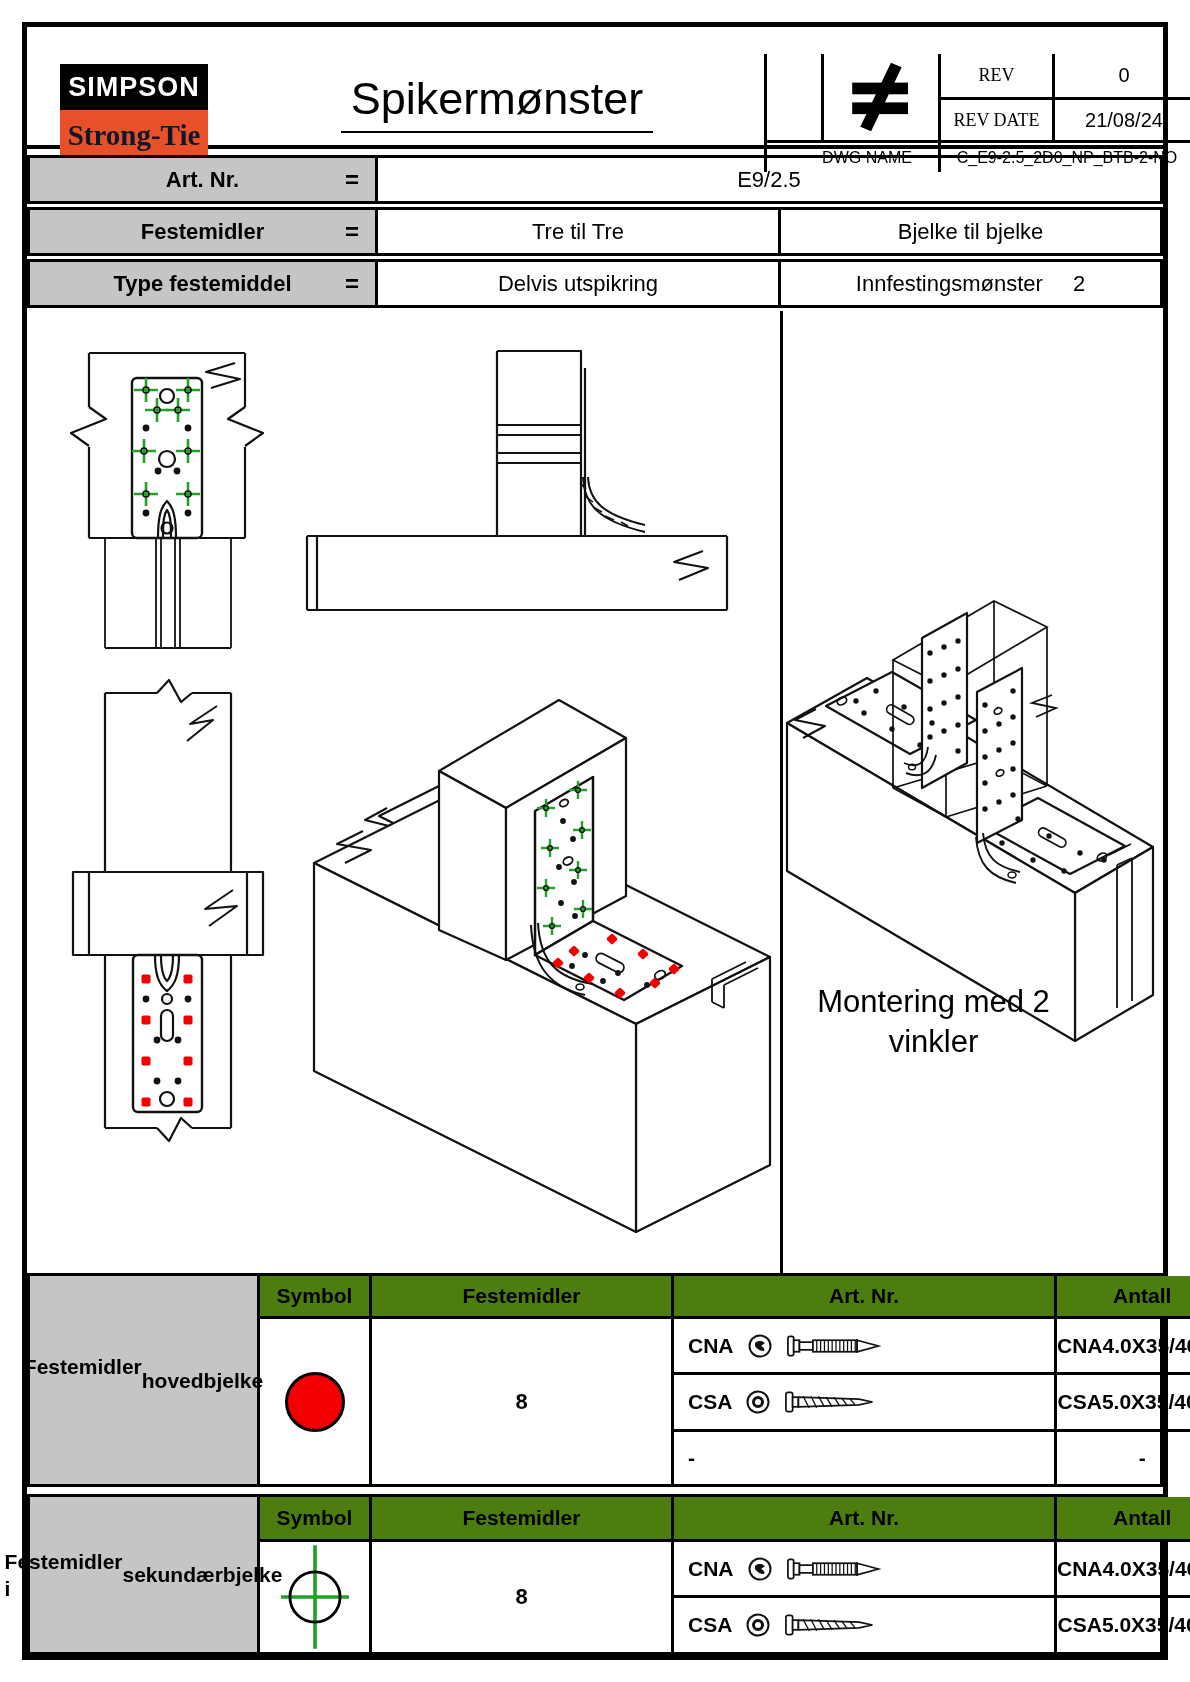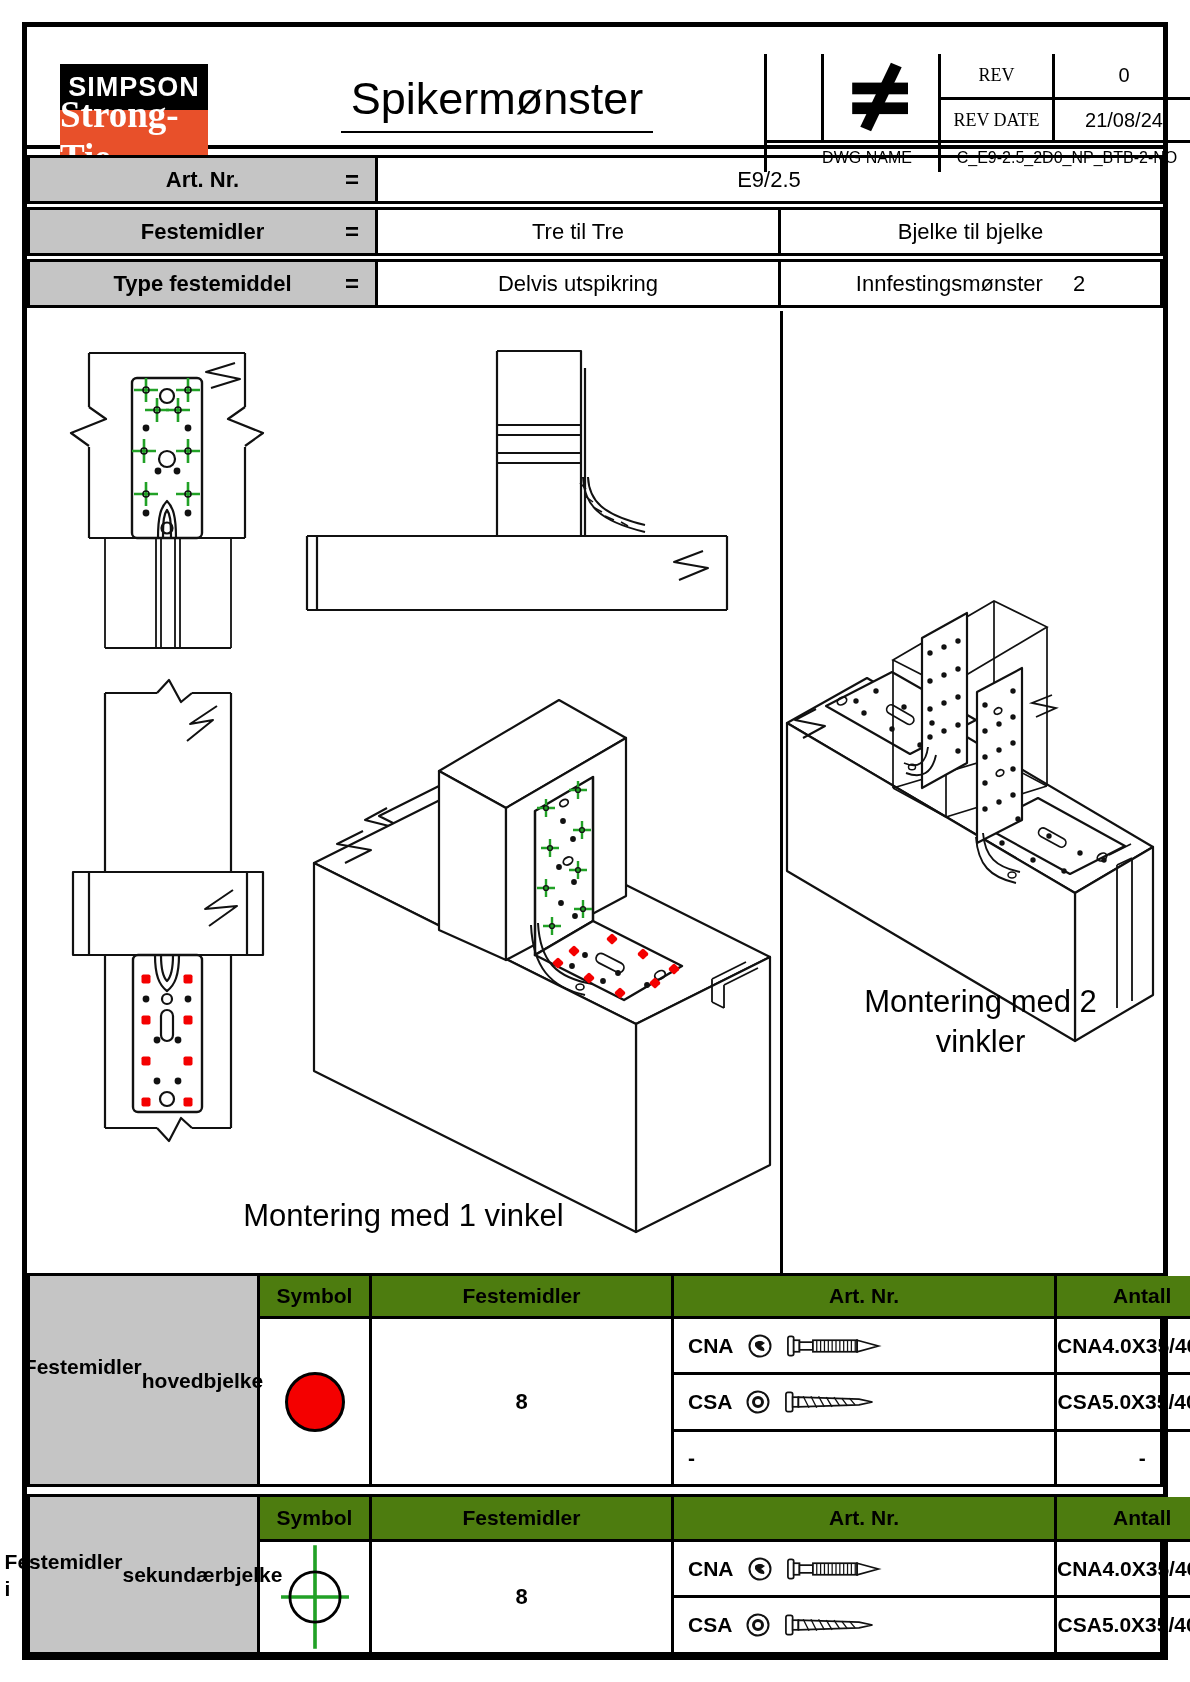--- a/index.html
+++ b/index.html
@@ -3,21 +3,21 @@
 <meta charset="utf-8">
 <style>
   html,body{margin:0;padding:0;background:#fff;}
   .page{position:relative;width:1190px;height:1682px;background:#fff;font-family:"Liberation Sans",sans-serif;color:#000;overflow:hidden;}
   .outer-border{position:absolute;left:22px;top:22px;width:1136px;height:1628px;border:5px solid #000;}
   .abs{position:absolute;}
   
   .header{left:27px;top:27px;width:1136px;height:118px;border-bottom:4px solid #000;}
   .logo{left:33px;top:37px;width:148px;}
   .logo-top{height:46px;background:#000;color:#fff;display:flex;align-items:center;justify-content:center;font-weight:bold;font-size:27px;letter-spacing:1px;}
-  .logo-bot{height:51px;background:#e8502a;color:#ffffff;display:flex;align-items:center;justify-content:center;font-weight:bold;font-size:37px;font-family:"Liberation Serif",serif;}
+  .logo-bot{height:51px;background:#e8502a;color:#0f172a;display:flex;align-items:center;justify-content:center;font-weight:bold;font-size:29px;font-family:"Liberation Serif",serif;}
   .logo-reg{left:200px;top:128px;font-size:10px;color:#888;}
   .doc-title{left:215px;top:46px;width:510px;text-align:center;font-size:45px;}
   .doc-title span{display:inline-block;border-bottom:2.5px solid #000;padding:0 10px 6px;}
   .tblock{left:737px;top:27px;width:426px;height:118px;border-left:3px solid #000;}
   .tb-line{position:absolute;background:#000;}
   .tb-cell{position:absolute;display:flex;align-items:center;justify-content:center;}
   .rev-lbl{font-size:18px;font-family:Liberation Serif, serif;}
   .rev-val{font-size:20px;}
   .dwg-lbl{font-size:16px;}
   .dwg-val{font-size:16px;}
@@ -26,21 +26,21 @@
   .irow .lbl{width:345px;background:#c5c5c5;border-right:3px solid #000;position:relative;display:flex;align-items:center;justify-content:center;font-weight:bold;font-size:22px;}
   .irow .lbl .eq{position:absolute;right:16px;font-size:24px;font-weight:bold;}
   .irow .val{flex:1;display:flex;align-items:center;justify-content:center;font-size:22px;}
   .irow .val-l{width:400px;border-right:3px solid #000;display:flex;align-items:center;justify-content:center;font-size:22px;}
   .irow .val-r{flex:1;display:flex;align-items:center;justify-content:center;font-size:22px;}
   .gap2{margin-left:30px;}
   
   .divider{left:780px;top:311px;width:3px;height:962px;background:#000;}
   .caption{font-size:31px;text-align:center;line-height:40px;}
   .cap-left{left:27px;top:1196px;width:753px;}
-  .cap-right{left:792px;top:982px;width:377px;}
+  .cap-right{left:745px;top:982px;width:377px;}
   
   .ftable{left:27px;width:1130px;border:3px solid #000;display:grid;grid-template-columns:227px 112px 302px 383px 1fr;}
   .t1{top:1273px;height:208px;grid-template-rows:40px 56px 57px 1fr;}
   .t2{top:1494px;height:155px;grid-template-rows:42px 56px 1fr;}
   .cell{display:flex;align-items:center;justify-content:center;}
   .hdr{background:#4d7c0f;font-weight:bold;font-size:21px;}
   .bl{border-left:3px solid #000;}
   .bt{border-top:3px solid #000;}
   .grp{background:#c5c5c5;font-weight:bold;font-size:21px;flex-direction:row;line-height:27px;grid-row:1/5;}
   .grp2{grid-row:1/4;}
@@ -332,21 +332,20 @@
       <circle cx="238" cy="508" r="2.7"></circle>
         <circle cx="269" cy="525" r="2.7"></circle>
         <circle cx="300" cy="542" r="2.7"></circle>
         <circle cx="324" cy="549" r="2.7"></circle>
       <circle cx="222" cy="532" r="2.7"></circle>
         <circle cx="253" cy="549" r="2.7"></circle>
         <circle cx="284" cy="560" r="2.7"></circle>
     </g>
   </svg>
 
-  <div class="caption cap-left abs">Montering med 1 vinkel</div>
   <div class="caption cap-right abs">
     <div>Montering med 2</div>
     <div>vinkler</div>
   </div>
 
   <div class="ftable t1 abs">
     <div class="cell grp">
       <span>Festemidler i</span>
       <span>hovedbjelke</span>
     </div>

